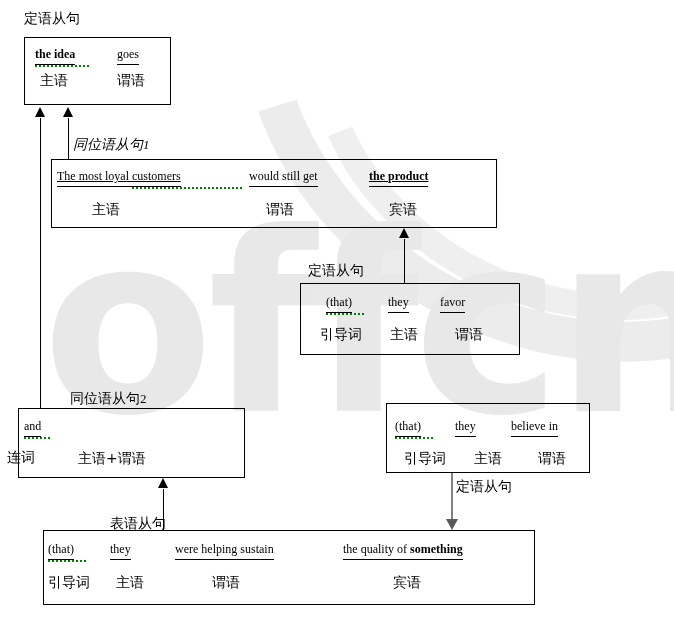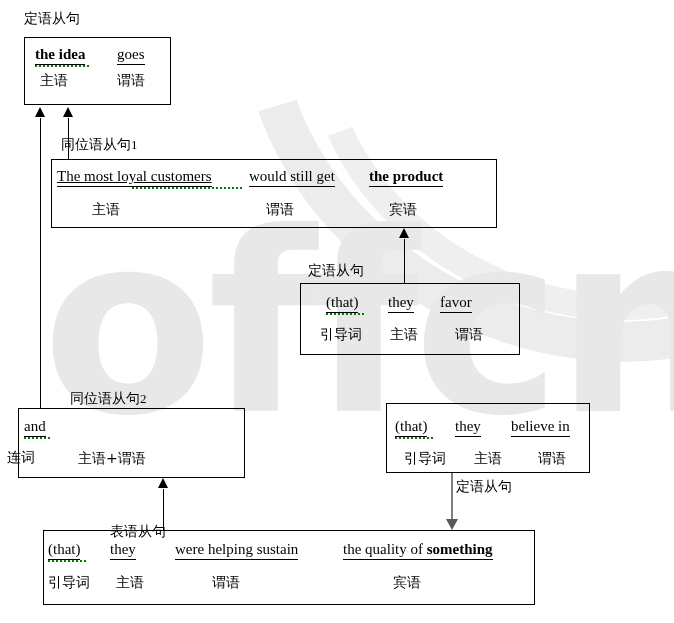--- a/index.html
+++ b/index.html
@@ -64,21 +64,21 @@
     position: absolute;
     border: 1px solid #000000;
     background: transparent;
     box-sizing: border-box;
     z-index: 2;
   }
 
   .eng {
     position: absolute;
     font-family: "Liberation Serif", "DejaVu Serif", serif;
-    font-size: 15px;
+    font-size: 12px;
     line-height: 17px;
     white-space: nowrap;
     border-bottom: 1px solid #000000;
     padding-bottom: 1px;
     color: #000000;
   }
   .eng.bold { font-weight: bold; }
 
   
   .sq {
@@ -171,21 +171,21 @@
   <div class="cn" style="left:40px; top:72px;">主语</div>
   <div class="cn" style="left:117px; top:72px;">谓语</div>
 
   <div class="box" style="left:51px; top:159px; width:446px; height:69px;"></div>
 
   <div class="eng" style="left:57px; top:168px;text-decoration:underline;">The most loyal customers</div>
   <div class="sq" style="left:132px; top:187px; width:112px;"></div>
 
   <div class="eng" style="left:249px; top:168px;">would still get</div>
 
-  <div class="eng bold" style="left:369px; top:168px;">the product</div>
+  <div class="eng bold" style="left:369px; top:168px;text-decoration:underline;">the product</div>
 
   <div class="cn" style="left:92px; top:201px;">主语</div>
   <div class="cn" style="left:266px; top:201px;">谓语</div>
   <div class="cn" style="left:389px; top:201px;">宾语</div>
 
   <div class="box" style="left:300px; top:283px; width:220px; height:72px;"></div>
 
   <div class="eng" style="left:326px; top:294px;">(that)</div>
   <div class="sq" style="left:326px; top:313px; width:40px;"></div>
 
@@ -234,39 +234,39 @@
   <div class="cn" style="left:116px; top:574px;">主语</div>
   <div class="cn" style="left:212px; top:574px;">谓语</div>
   <div class="cn" style="left:393px; top:574px;">宾语</div>
 
   <div class="vline" style="left:40px; top:118px; height:290px;"></div>
   <div class="arrowup" style="left:35px; top:107px;"></div>
 
   <div class="vline" style="left:68px; top:118px; height:41px;"></div>
   <div class="arrowup" style="left:63px; top:107px;"></div>
 
-  <div class="caption" style="left:61px; top:136px;">
+  <div class="caption" style="left:73px; top:136px;font-style:italic;">
     <span>同位语从句</span><span class="num">1</span>
   </div>
 
   <div class="vline" style="left:404px; top:239px; height:44px;"></div>
   <div class="arrowup" style="left:399px; top:228px;"></div>
 
   <div class="plainline" style="left:404px; top:260px; height:23px;"></div>
 
   <div class="caption" style="left:308px; top:262px;">定语从句</div>
 
   <div class="caption" style="left:70px; top:390px;">
     <span>同位语从句</span><span class="num">2</span>
   </div>
 
   <div class="vline" style="left:163px; top:541px; height:-1px;"></div>
   <div class="vline" style="left:163px; top:489px; height:41px;"></div>
   <div class="arrowup" style="left:158px; top:478px;"></div>
 
-  <div class="caption" style="left:110px; top:515px;margin-top:8px;">表语从句</div>
+  <div class="caption" style="left:110px; top:515px;">表语从句</div>
 
   <div class="vline gray" style="left:451px; top:473px; height:47px;"></div>
   <div class="arrowdown" style="left:446px; top:519px;"></div>
 
   <div class="caption" style="left:456px; top:478px;">定语从句</div>
 
 </div>
 
 </body></html>

